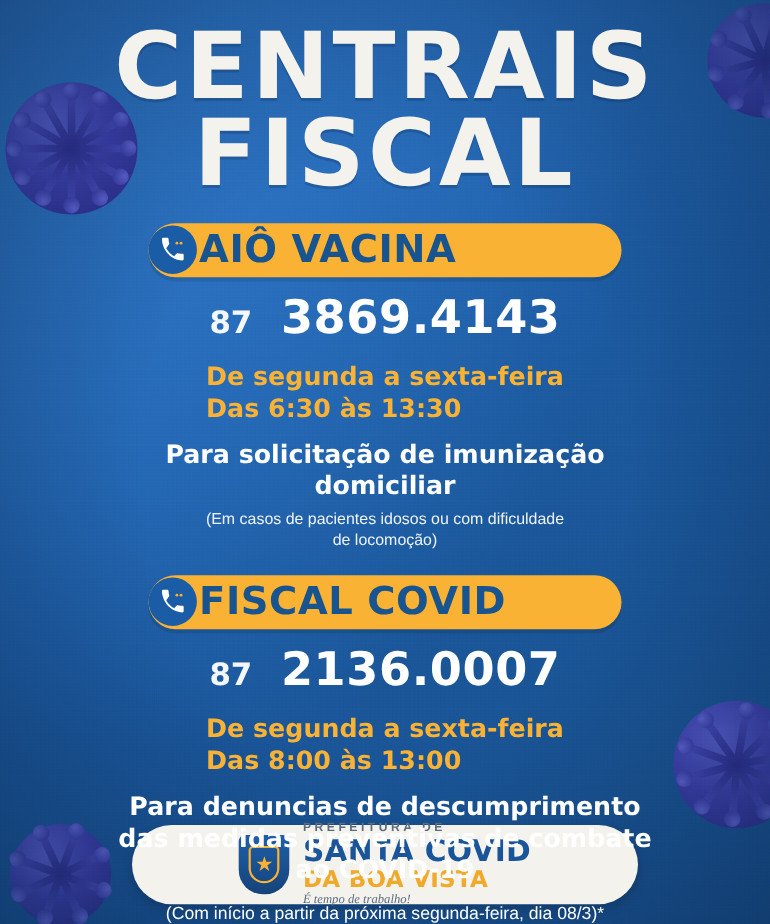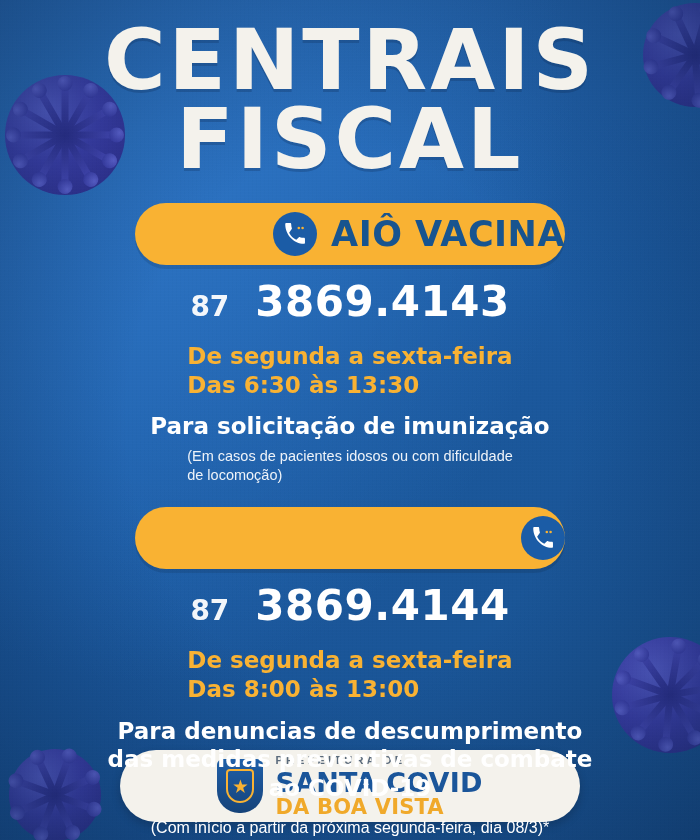--- a/index.html
+++ b/index.html
@@ -72,22 +72,22 @@
     text-shadow: 0 3px 0 rgba(10,40,80,.25);
   }
   .title .l1 { font-size: 84px; letter-spacing: 3px; display:block; }
   .title .l2 { font-size: 84px; letter-spacing: 3px; display:block; margin-top: 2px;}
 
   .pill {
     margin-top: 24px;
     width: 430px; height: 62px;
     background: #f9b233;
     border-radius: 34px;
-    display: flex; align-items: center; justify-content: flex-end;
-    gap: 14px;
+    display: flex; align-items: center; justify-content: flex-start;
+    gap: 2px;
     box-shadow: 0 4px 0 rgba(0,0,0,.10);
   }
   .pill .phone-icon {
     width: 44px; height: 44px; border-radius: 50%;
     background: #1b5ca6;
     display: flex; align-items: center; justify-content: center;
     flex: 0 0 auto;
   }
   .pill .phone-icon svg { display:block; }
   .pill .label {
@@ -123,21 +123,21 @@
     text-align: center;
     font-family: "DejaVu Sans", sans-serif;
     font-weight: 700;
     color: #ffffff;
     font-size: 23px;
     line-height: 1.25;
     max-width: 520px;
   }
   .note {
     margin-top: 6px;
-    text-align: left;
+    text-align: center;
     font-family: "Liberation Sans", sans-serif;
     color: #eef3f9;
     font-size: 14.5px;
     line-height: 1.3;
     max-width: 470px;
   }
   .startnote {
     margin-top: 16px;
     text-align: center;
     font-family: "Liberation Sans", sans-serif;
@@ -278,40 +278,42 @@
       <span class="num">3869.4143</span>
     </div>
 
     <div class="sched">
       <span class="l">De segunda a sexta-feira</span>
       <span class="l">Das 6:30 às 13:30</span>
     </div>
 
     <div class="desc">
       <div>Para solicitação de imunização</div>
+      <div>domiciliar</div>
     </div>
 
     <div class="note">
       <div>(Em casos de pacientes idosos ou com dificuldade</div>
       <div>de locomoção)</div>
     </div>
 
     <div class="pill" style="margin-top:22px;">
       <span class="phone-icon">
         <svg width="26" height="26" viewBox="0 0 24 24" aria-hidden="true">
           <path d="M6.6 10.8c1.4 2.8 3.8 5.2 6.6 6.6l2.2-2.2c.3-.3.7-.4 1.1-.3 1.2.4 2.4.6 3.7.6.6 0 1 .4 1 1V20c0 .6-.4 1-1 1C11.2 21 3 12.8 3 2.9c0-.6.4-1 1-1h3.5c.6 0 1 .4 1 1 0 1.3.2 2.5.6 3.7.1.4 0 .8-.3 1.1L6.6 10.8z" fill="#ffffff"></path>
           <circle cx="15.5" cy="6.5" r="1.2" fill="#f9b233"></circle>
           <circle cx="19" cy="6.5" r="1.2" fill="#f9b233"></circle>
         </svg>
       </span>
+      <span class="label">FISCAL COVID</span>
     </div>
 
     <div class="phone-number">
       <span class="ddd">87</span>
-      <span class="num">3869.4144</span>
+      <span class="num">2136.0007</span>
     </div>
 
     <div class="sched">
       <span class="l">De segunda a sexta-feira</span>
       <span class="l">Das 8:00 às 13:00</span>
     </div>
 
     <div class="desc">
       <div>Para denuncias de descumprimento</div>
       <div>das medidas preventivas de combate</div>
@@ -324,16 +326,17 @@
   <div class="logo-bar">
     <span class="crest">
       <span class="inner">
           <span>★</span>
         </span>
     </span>
     <span class="logo-text">
       <span class="pref">PREFEITURA DE</span>
       <span class="city">SANTA COVID</span>
       <span class="city2">DA BOA VISTA</span>
+      <span class="slogan">É tempo de trabalho!</span>
     </span>
   </div>
 
 </div>
 
 </body></html>

